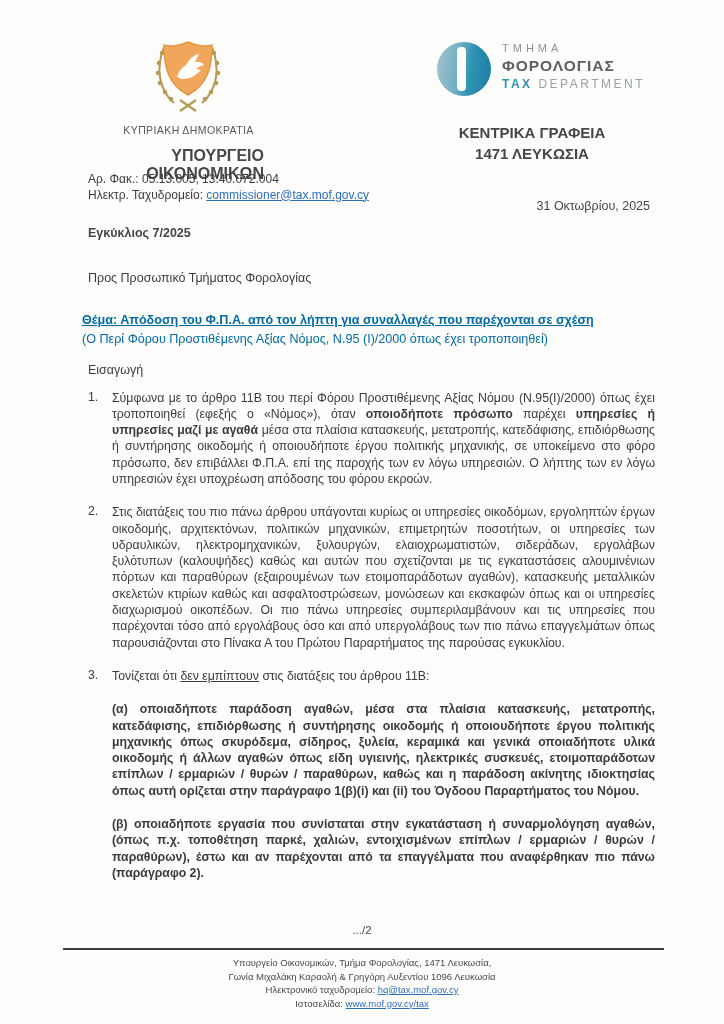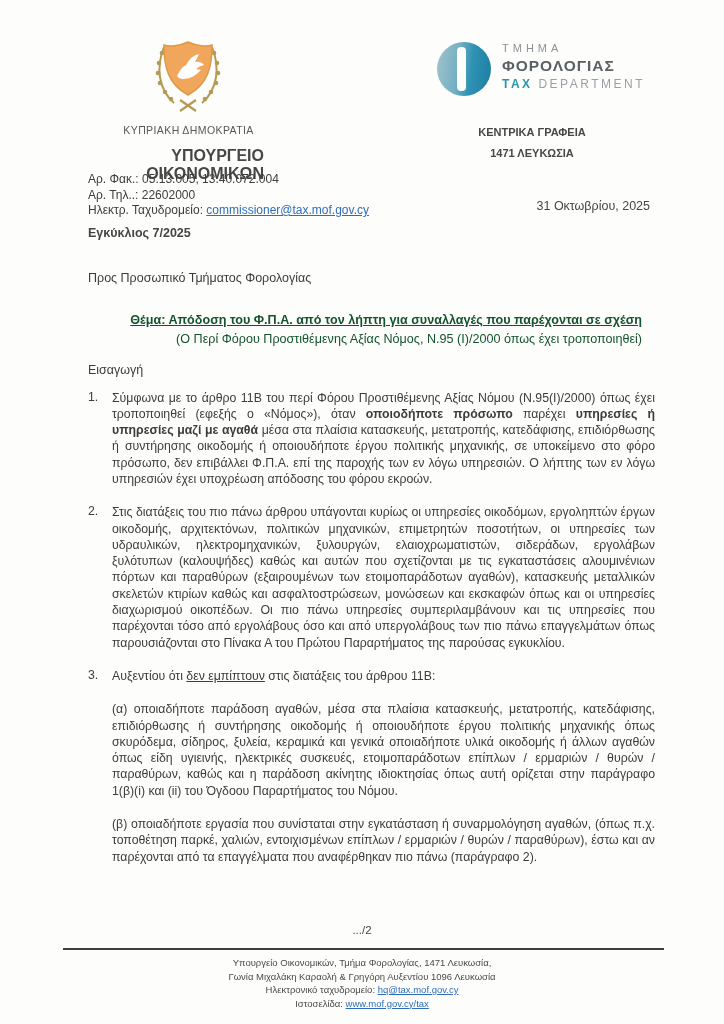--- a/index.html
+++ b/index.html
@@ -29,36 +29,36 @@
   .taxlogo-circle{width:54px;height:54px;border-radius:50%;position:relative;flex:none;
     background:linear-gradient(97deg,#a3c3cc 0%,#74b0c3 38%,#2f93b4 62%,#1d7da2 100%);}
   .taxlogo-bar{position:absolute;left:20px;top:5px;width:9px;height:44px;background:#fdfdfb;border-radius:4px;}
   .taxlogo-text{display:flex;flex-direction:column;line-height:1.25;}
   .tl-tmima{font-size:11px;letter-spacing:4px;color:#8d9296;}
   .tl-forologias{font-size:15.5px;font-weight:bold;letter-spacing:1px;color:#5a6064;}
   .tl-en{font-size:12px;letter-spacing:2.5px;margin-top:2px;}
   .tl-tax{color:#2a96ad;font-weight:bold;}
   .tl-dept{color:#9aa0a4;}
   .office{position:absolute;left:440px;top:122px;width:184px;text-align:center;
-          font-size:11px;font-weight:bold;color:#474747;line-height:21px;}
+          font-size:15px;font-weight:bold;color:#474747;line-height:21px;}
   .date{position:absolute;top:199px;right:74px;font-size:12.5px;color:#454545;}
 
   
   .content{position:absolute;left:0;top:224px;width:724px;font-size:12.3px;}
   .circular{margin:2px 8px 0 88px;font-weight:bold;font-size:12.5px;color:#454545;}
   .addressee{margin:31px 0 0 88px;font-size:12.5px;}
-  .subject{margin:27px 82px 0 82px;text-align:right;font-size:12.6px;color:#14532d;}
+  .subject{margin:27px 82px 0 82px;text-align:left;font-size:12.6px;color:#0369a1;}
   .subject .b{font-weight:bold;text-decoration:underline;line-height:17.5px;}
   .subject .s{margin-top:1px;line-height:17px;}
   .intro{margin:15px 0 0 88px;font-size:12.5px;}
   .plist{margin:13px 69px 0 88px;}
   .para{display:flex;margin-bottom:17px;}
   .pmarker{width:24px;flex:none;}
   .ptext{flex:1;text-align:justify;line-height:16.3px;}
-  .sub{margin:17px 0 0 24px;text-align:justify;line-height:16.3px;}
+  .sub{margin:17px 0 0 24px;text-align:justify;line-height:16.3px;font-weight:bold;}
   .seg-bold{font-weight:bold;}
   .seg-underline{text-decoration:underline;}
 
   
   .pagemarker{position:absolute;left:0;top:924px;width:724px;text-align:center;
               font-size:11.5px;color:#444;}
   .footrule{position:absolute;left:63px;right:60px;top:948px;border-top:2px solid #3f3f3f;}
   .footer{position:absolute;left:0;top:956px;width:724px;text-align:center;
           font-size:9.5px;line-height:13.5px;color:#4a4a4a;}
   .footer a.link{font-size:9.5px;}
@@ -110,24 +110,20 @@
 
     <div class="republic">ΚΥΠΡΙΑΚΗ ΔΗΜΟΚΡΑΤΙΑ</div>
     <div class="ministry">ΥΠΟΥΡΓΕΙΟ ΟΙΚΟΝΟΜΙΚΩΝ</div>
 
     <div class="contact">
       <div class="row">
         <span>Αρ. Φακ.:</span>
         <span>05.13.005,  13.40.072.004</span>
       </div>
       <div class="row">
-        <span>Αρ. Τηλ..:</span>
-        <span>22602000</span>
-      </div>
-      <div class="row">
         <span>Ηλεκτρ. Ταχυδρομείο:</span>
         <a class="link" href="#">commissioner@tax.mof.gov.cy</a>
       </div>
     </div>
 
     <div class="taxlogo">
       <div class="taxlogo-circle">
         <span class="taxlogo-bar"></span>
       </div>
       <div class="taxlogo-text">
@@ -167,21 +163,21 @@
         <div class="ptext"><span>Σύμφωνα με το άρθρο 11Β του περί Φόρου Προστιθέμενης Αξίας Νόμου (Ν.95(Ι)/2000) όπως έχει τροποποιηθεί (εφεξής ο «Νόμος»), όταν </span><span class="seg-bold">οποιοδήποτε πρόσωπο</span><span> παρέχει </span><span class="seg-bold">υπηρεσίες ή υπηρεσίες μαζί με αγαθά</span><span> μέσα στα πλαίσια κατασκευής, μετατροπής, κατεδάφισης, επιδιόρθωσης ή συντήρησης οικοδομής ή οποιουδήποτε έργου πολιτικής μηχανικής, σε υποκείμενο στο φόρο πρόσωπο,  δεν επιβάλλει Φ.Π.Α. επί της παροχής των εν λόγω υπηρεσιών. Ο λήπτης των εν λόγω υπηρεσιών έχει υποχρέωση απόδοσης του φόρου εκροών.</span></div>
       </div>
 
       <div class="para">
         <span class="pmarker">2.</span>
         <div class="ptext"><span>Στις διατάξεις του πιο πάνω άρθρου υπάγονται κυρίως οι υπηρεσίες οικοδόμων, εργοληπτών έργων οικοδομής, αρχιτεκτόνων, πολιτικών μηχανικών, επιμετρητών ποσοτήτων, οι υπηρεσίες των υδραυλικών, ηλεκτρομηχανικών, ξυλουργών, ελαιοχρωματιστών, σιδεράδων, εργολάβων ξυλότυπων (καλουψήδες) καθώς και αυτών που σχετίζονται με τις εγκαταστάσεις αλουμινένιων πόρτων και παραθύρων (εξαιρουμένων των ετοιμοπαράδοτων αγαθών), κατασκευής μεταλλικών σκελετών κτιρίων καθώς και ασφαλτοστρώσεων, μονώσεων και εκσκαφών όπως και οι υπηρεσίες διαχωρισμού οικοπέδων.  Οι πιο πάνω υπηρεσίες συμπεριλαμβάνουν και τις υπηρεσίες που παρέχονται τόσο από εργολάβους όσο και από υπεργολάβους των πιο πάνω επαγγελμάτων όπως παρουσιάζονται στο Πίνακα Α του Πρώτου Παραρτήματος της παρούσας εγκυκλίου.</span></div>
       </div>
 
       <div class="para" style="margin-bottom:0">
         <span class="pmarker">3.</span>
-        <div class="ptext"><span>Αυξεντίου ότι </span><span class="seg-underline">δεν εμπίπτουν</span><span> στις διατάξεις του άρθρου 11Β:</span></div>
+        <div class="ptext"><span>Τονίζεται ότι </span><span class="seg-underline">δεν εμπίπτουν</span><span> στις διατάξεις του άρθρου 11Β:</span></div>
       </div>
 
       <div class="sub">(α) οποιαδήποτε παράδοση αγαθών, μέσα στα πλαίσια κατασκευής, μετατροπής, κατεδάφισης, επιδιόρθωσης ή συντήρησης οικοδομής ή οποιουδήποτε έργου πολιτικής μηχανικής όπως σκυρόδεμα, σίδηρος, ξυλεία, κεραμικά και γενικά οποιαδήποτε υλικά οικοδομής ή άλλων αγαθών όπως είδη υγιεινής, ηλεκτρικές συσκευές, ετοιμοπαράδοτων επίπλων / ερμαριών / θυρών / παραθύρων, καθώς και η παράδοση ακίνητης ιδιοκτησίας όπως αυτή ορίζεται στην παράγραφο 1(β)(i) και (ii) του Όγδοου Παραρτήματος του Νόμου.</div>
       <div class="sub">(β) οποιαδήποτε εργασία που συνίσταται στην εγκατάσταση ή συναρμολόγηση αγαθών, (όπως π.χ. τοποθέτηση παρκέ, χαλιών, εντοιχισμένων επίπλων / ερμαριών / θυρών / παραθύρων), έστω και αν παρέχονται από τα επαγγέλματα που αναφέρθηκαν πιο πάνω (παράγραφο 2).</div>
 
     </div>
   </div>
 
   <div class="pagemarker">.../2</div>
   <div class="footrule"></div>

